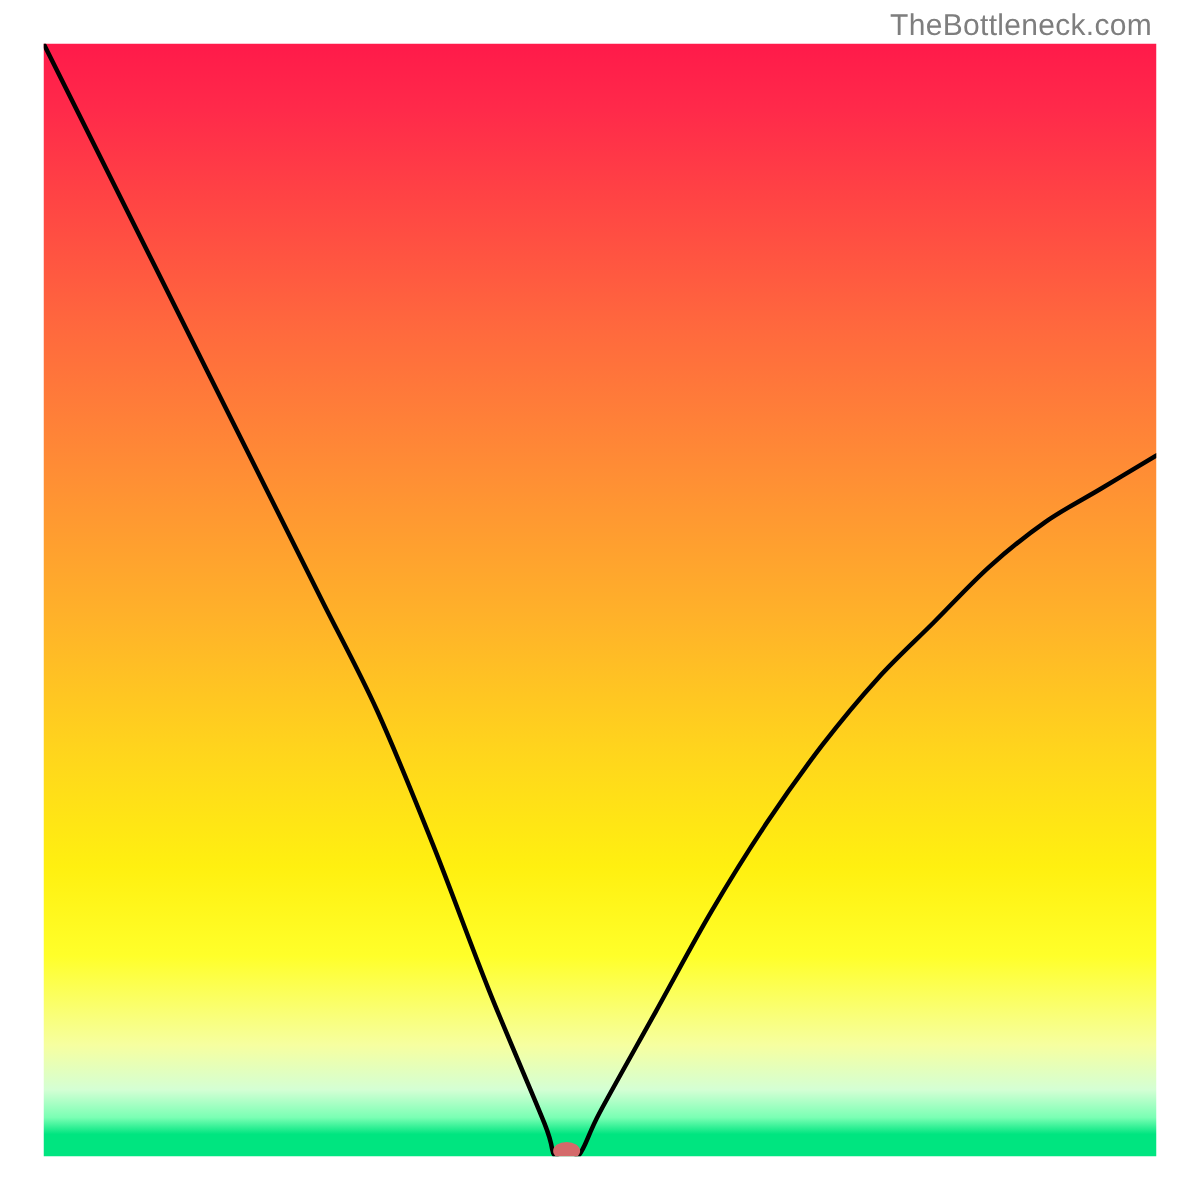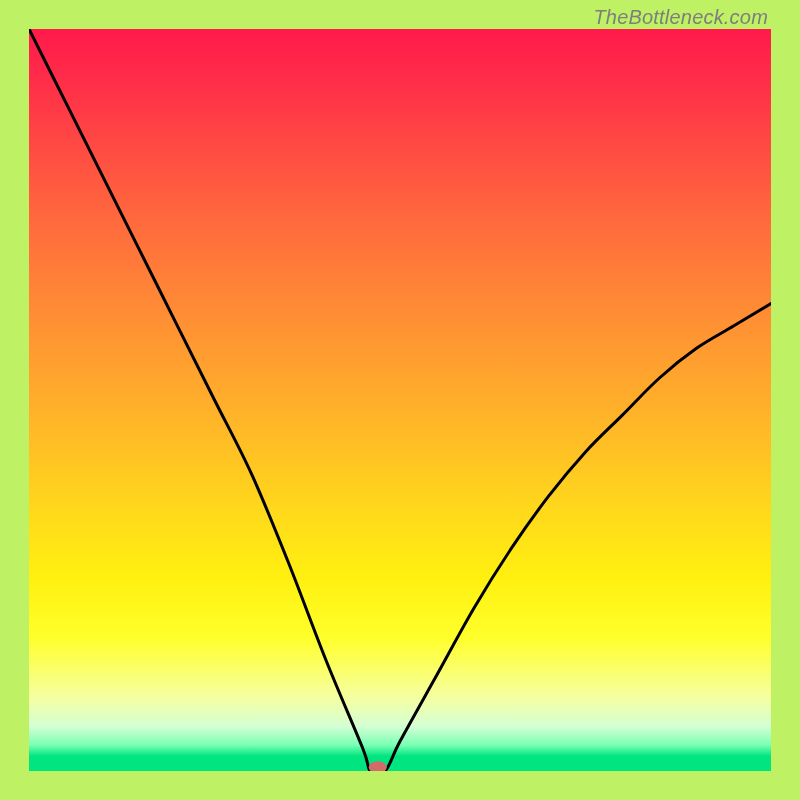--- a/index.html
+++ b/index.html
@@ -7,22 +7,21 @@
     padding: 0;
     width: 800px;
     height: 800px;
     overflow: hidden;
     background: #000;
     font-family: Arial, Helvetica, sans-serif;
   }
   .frame {
     position: absolute;
     inset: 0;
-    background: #bef264;
-    font-style: italic;
+    background: #ffffff;
   }
   .plot-area {
     position: absolute;
     left: 29px;
     top: 29px;
     width: 742px;
     height: 742px;
     overflow: hidden;
   }
   .gradient-bg {

